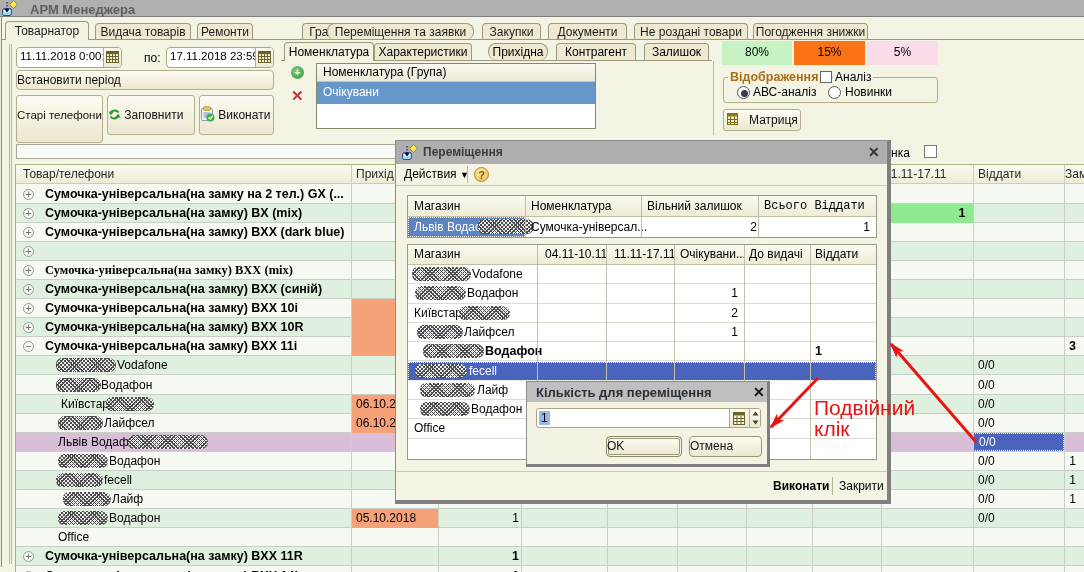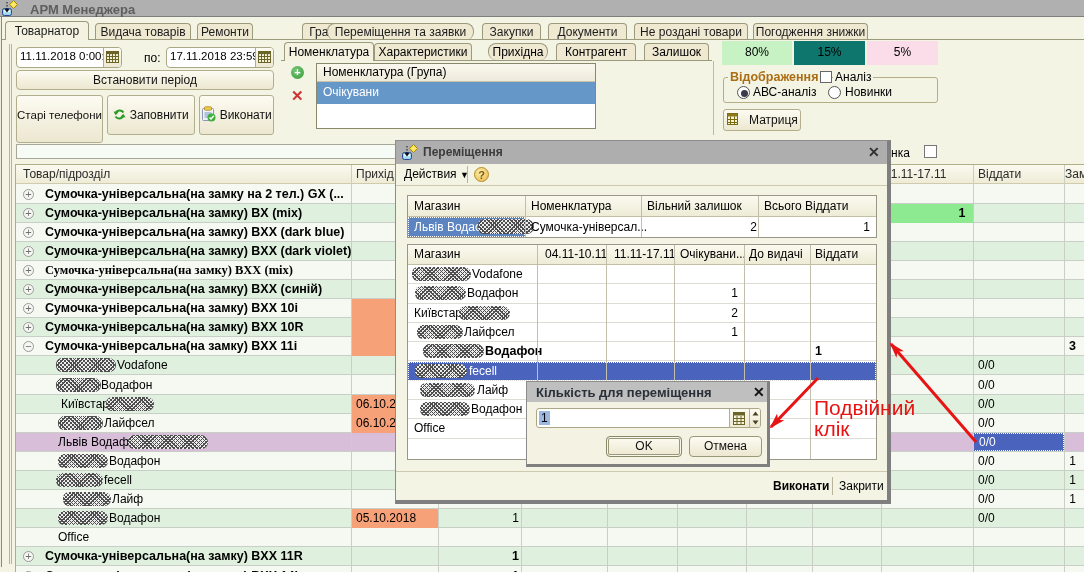--- a/index.html
+++ b/index.html
@@ -11,21 +11,21 @@
   
   #titlebar { left:0; top:0; width:1084px; height:17px; background:#b0b0b0; border-bottom:1px solid #7e7e7e; }
   #titletext { left:30px; top:2px; font-weight:bold; color:#5e5e5e; font-size:13px; }
 
   
   .tab { position:absolute; top:23px; height:17px; background:#efe9d2; border:1px solid #9c9a7c; border-bottom:none; border-radius:4px 4px 0 0; text-align:center; font-size:12px; white-space:nowrap; color:#1c1c1c; line-height:17px; }
   .tab.active { top:21px; height:19px; background:#f5f2e2; z-index:3; line-height:19px; }
   #tabline { left:2px; top:39px; width:1082px; height:1px; background:#9c9a7c; z-index:2; }
 
   
-  .btn { position:absolute; background:linear-gradient(#fdfbf2,#ece7d0); border:1px solid #b3ae8d; border-radius:3px; text-align:center; font-size:12px; white-space:nowrap; color:#111; }
+  .btn { position:absolute; background:linear-gradient(#fdfbf2,#ece7d0); border:1px solid #b3ae8d; border-radius:3px; text-align:left; font-size:12px; white-space:nowrap; color:#111; }
 
   
   .itab { position:absolute; top:43px; height:17px; background:#efe9d2; border:1px solid #9c9a7c; border-bottom:none; border-radius:4px 4px 0 0; text-align:center; line-height:17px; font-size:12px; white-space:nowrap; }
   .itab.active { top:42px; height:19px; background:#f5f2e2; z-index:3; line-height:19px; }
   #itabline { left:281px; top:60px; width:431px; height:1px; background:#9c9a7c; }
 
   
   .scr { position:absolute; background-color:#ececec;
      background-image:repeating-linear-gradient(45deg,#4e4e4e 0 1px,rgba(0,0,0,0) 1px 2.7px),
                       repeating-linear-gradient(-45deg,#4e4e4e 0 1px,rgba(0,0,0,0) 1px 2.7px);
@@ -123,21 +123,21 @@
   <div class="abs" style="left:291px; top:66px; width:13px; height:13px; border-radius:50%; background:radial-gradient(circle at 40% 35%, #7cc87c, #2f9a2f); color:#fff; font-weight:bold; font-size:11px; line-height:12px; text-align:center;">+</div>
   <div class="abs" style="left:291px; top:89px; width:14px; height:14px; color:#cc3333; font-weight:bold; font-size:15px; line-height:14px;">✕</div>
 
   <div class="abs" style="left:316px; top:63px; width:280px; height:66px; border:1px solid #8a886a; background:#fff;">
     <div class="abs" style="left:0; top:0; width:278px; height:18px; background:linear-gradient(#faf8ee,#eeeada); border-bottom:1px solid #c8c4aa; padding-left:6px; line-height:17px;">Номенклатура (Група)</div>
     <div class="abs" style="left:0; top:18px; width:278px; height:22px; background:#6697c9; color:#fff; padding-left:6px; line-height:21px;">Очікувани</div>
   </div>
 
   <div class="abs" style="left:713px; top:61px; width:1px; height:74px; background:#c2bc96;"></div>
   <div class="abs" style="left:722px; top:41px; width:70px; height:24px; background:#c7f3c4; text-align:center; line-height:23px;">80%</div>
-  <div class="abs" style="left:794px; top:41px; width:71px; height:24px; background:#0f766e; text-align:center; line-height:23px;">15%</div>
+  <div class="abs" style="left:794px; top:41px; width:71px; height:24px; background:#f97316; text-align:center; line-height:23px;">15%</div>
   <div class="abs" style="left:867px; top:41px; width:71px; height:24px; background:#fadde9; text-align:center; line-height:23px;">5%</div>
 
   <div class="abs" style="left:723px; top:77px; width:215px; height:26px; border:1px solid #b5ad85; border-radius:3px;"></div>
   <div class="abs" style="left:728px; top:70px; background:#f4f4e5; padding:0 2px; color:#ac6e14; font-weight:bold; font-size:12.5px;">Відображення</div>
   <div class="abs" style="left:820px; top:71px; width:12px; height:12px; background:#fff; border:1px solid #666;"></div>
   <div class="abs" style="left:833px; top:70px; background:#f4f4e5; padding:0 2px;">Аналіз</div>
   <div class="abs" style="left:737px; top:86px; width:13px; height:13px; border:1px solid #555; border-radius:50%; background:#fff;"></div>
   <div class="abs" style="left:741px; top:90px; width:7px; height:7px; border-radius:50%; background:#3a3a4a;"></div>
   <div class="abs" style="left:753px; top:85px;">АВС-аналіз</div>
   <div class="abs" style="left:828px; top:86px; width:13px; height:13px; border:1px solid #555; border-radius:50%; background:#fff;"></div>
@@ -152,21 +152,21 @@
     </svg>
   </div>
 
   <div class="abs" style="left:891px; top:146px;">нка</div>
   <div class="abs" style="left:924px; top:145px; width:13px; height:13px; background:#fff; border:1px solid #777;"></div>
 
   <div class="abs" style="left:16px; top:144px; width:690px; height:15px; background:#f7fbf5; border:1px solid #a8a89a;"></div>
 
   <div class="abs" id="tbl">
     <div class="thead">
-      <div class="pl" style="left:7px;">Товар/підрозділ</div>
+      <div class="pl" style="left:7px;">Товар/телефони</div>
       <div class="pl" style="left:340px;">Прихід</div>
       <div class="pl" style="left:869px;">11.11-17.11</div>
       <div class="pl" style="left:962px;">Віддати</div>
       <div class="pl" style="left:1049px;">Зам</div>
     </div>
 
     <div class="trow rw" style="top:19.5px;">
         <div class="exp">+</div>
         <div class="pl bold" style="left:29px;">Сумочка-універсальна(на замку на 2 тел.) GX (...</div>
       </div>
@@ -175,21 +175,20 @@
         <div class="pl bold" style="left:29px;">Сумочка-універсальна(на замку) BX (mix)</div>
       <div class="oc" style="left:864.5px; width:92.5px; background:#8eea90;"></div>
         <div class="num bold" style="left:864.5px; width:85px;">1</div>
       </div>
     <div class="trow rw" style="top:57.7px;">
         <div class="exp">+</div>
         <div class="pl bold" style="left:29px;">Сумочка-універсальна(на замку) BXX (dark blue)</div>
       </div>
     <div class="trow rg" style="top:76.8px;">
         <div class="exp">+</div>
-        <div class="pl bold" style="left:29px;">Сумочка-універсальна(на замку) BXX (dark violet)</div>
       </div>
     <div class="trow rw" style="top:95.9px;">
         <div class="exp">+</div>
         <div class="pl bold" style="left:29px;font-family:Liberation Serif, serif;">Сумочка-універсальна(на замку) BXX (mix)</div>
       </div>
     <div class="trow rg" style="top:115px;">
         <div class="exp">+</div>
         <div class="pl bold" style="left:29px;">Сумочка-універсальна(на замку) BXX (синій)</div>
       </div>
     <div class="trow rw" style="top:134.1px;">
@@ -311,21 +310,21 @@
       <div class="abs" style="left:8px; top:3px;">Действия <span style="font-size:9px;">▼</span></div>
       <div class="abs" style="left:71px; top:2px; width:1px; height:17px; background:#b9b59a;"></div>
       <div class="abs" style="left:78px; top:3px; width:15px; height:15px; border-radius:50%; background:radial-gradient(circle at 40% 35%, #fceea8, #e8b84a); border:1px solid #b88a20; color:#7a5a10; font-weight:bold; font-size:11px; text-align:center; line-height:14px;">?</div>
     </div>
 
     <div class="abs" style="left:11px; top:54px; width:470px; height:43px; border:1px solid #9a9788; background:#fff;">
       <div class="abs" style="left:0; top:0; width:468px; height:21px; background:linear-gradient(#fbfaf0,#eeebd6); border-bottom:1px solid #c2bfa4;">
         <div class="pl" style="left:6px; top:1px;">Магазин</div>
         <div class="pl" style="left:123px; top:1px;">Номенклатура</div>
         <div class="pl" style="left:239px; top:1px;">Вільний залишок</div>
-        <div class="pl" style="left:356px; top:1px;">Всього Віддати</div>
+        <div class="pl" style="left:356px; top:1px;font-family:Liberation Mono, monospace;">Всього Віддати</div>
       </div>
       <div class="abs" style="left:0; top:21px; width:468px; height:20px;">
         <div class="abs" style="left:0; top:0; width:117px; height:20px; background:#5b84c0; border:1px dotted #fff; color:#fff; padding-left:5px; line-height:18px;">Львів Водас</div>
         <div class="scr" style="left:70px; top:2px; width:56px; height:15px;"></div>
         <div class="pl" style="left:123px; top:1px;">Сумочка-універсал...</div>
         <div class="num" style="left:239px; width:110px; top:1px;">2</div>
         <div class="num" style="left:356px; width:106px; top:1px;">1</div>
       </div>
       <div class="abs" style="left:117px; top:0; width:1px; height:41px; background:#c2beac;"></div>
       <div class="abs" style="left:233px; top:0; width:1px; height:41px; background:#c2beac;"></div>

